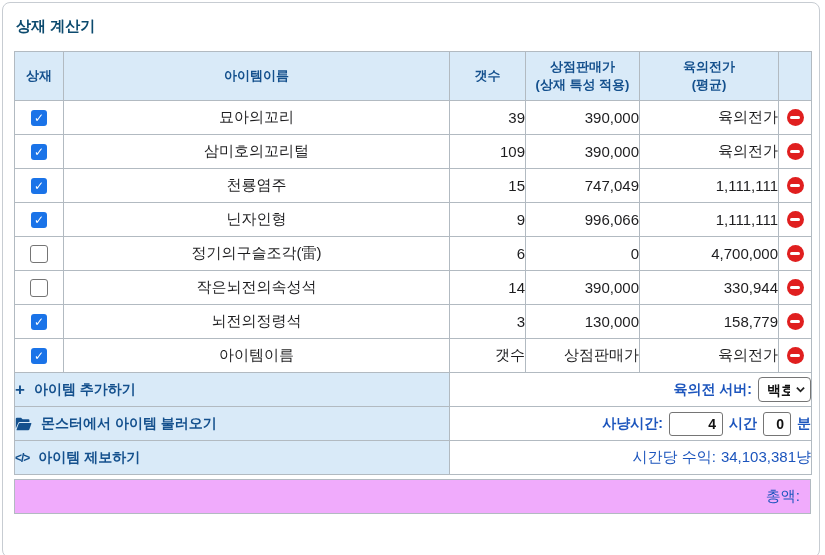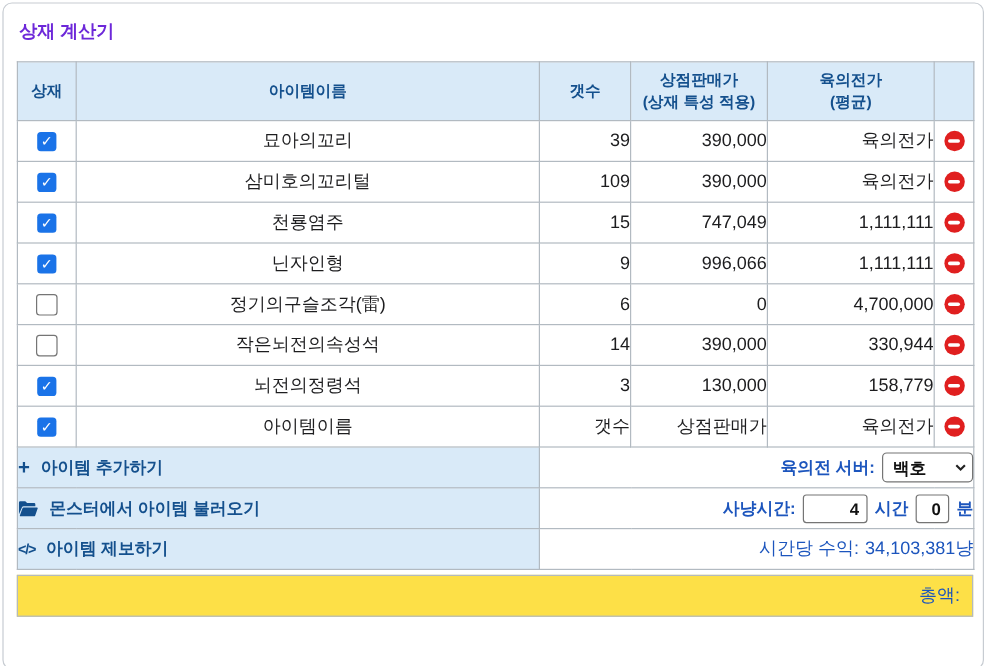--- a/index.html
+++ b/index.html
@@ -1,19 +1,19 @@
 <!DOCTYPE html>
 <html><head>
 <meta charset="utf-8">
 <style>
   html,body{margin:0;padding:0;background:#fff;width:825px;height:555px;overflow:hidden;
     font-family:"Liberation Sans","DejaVu Sans",sans-serif;}
   .frame{position:absolute;top:2px;left:2px;width:818px;height:556px;box-sizing:border-box;
     border:1px solid #c7ccd2;border-radius:8px;background:#fff;padding:10px 11px;}
-  .page-title{font-size:15px;font-weight:bold;color:#6d28d9;margin:4px 0 15px 2px;}
+  .page-title{font-size:15px;font-weight:bold;color:#0c4a6e;margin:4px 0 15px 2px;}
   table.calc{border-collapse:collapse;table-layout:fixed;width:797px;}
   table.calc th,table.calc td{border:1px solid #b2bac1;box-sizing:border-box;padding:0;}
   thead th{background:#d9eaf8;color:#14508d;font-size:13px;font-weight:bold;height:49px;line-height:1.35;}
   td.cell{height:34px;font-size:15px;color:#1d1d1f;background:#fff;}
   td.name-cell{text-align:center;}
   td.num-cell{text-align:right;padding-right:12px;}
   td.check-cell{text-align:center;}
   td.minus-cell{text-align:center;}
   .hl{background:#e4e8f8;}
   .gray{color:#969ca3;}
@@ -26,33 +26,33 @@
     padding-left:14px;height:34px;cursor:pointer;}
   .action-inner{display:flex;align-items:center;gap:9px;}
   .plus-glyph{font-size:17px;font-weight:bold;line-height:14px;}
   .code-glyph{font-size:12px;font-weight:bold;letter-spacing:-1px;}
   .folder-svg{width:17px;height:14px;fill:#14508d;}
   td.ctrl-cell{height:34px;text-align:right;padding-right:9px;background:#fff;}
   .ctrl-inner{display:flex;align-items:center;justify-content:flex-end;gap:6px;
     color:#1c55bd;font-size:14px;font-weight:bold;padding-left:12px;}
   .select-wrap{position:relative;display:inline-block;}
   select.server-select{appearance:none;-webkit-appearance:none;-moz-appearance:none;
-    border:1px solid #757575;border-radius:4px;background:#fff;height:25px;width:76px;
+    border:1px solid #757575;border-radius:4px;background:#fff;height:25px;width:53px;
     font-size:14px;font-weight:bold;color:#111;padding:0 20px 0 8px;
     font-family:"Liberation Sans","DejaVu Sans",sans-serif;}
   .select-chevron{position:absolute;right:6px;top:8px;width:9px;height:9px;pointer-events:none;}
   .select-chevron polyline{fill:none;stroke:#222;stroke-width:2;}
   input.time-input{border:1px solid #757575;border-radius:3px;height:24px;box-sizing:border-box;
     font-size:14px;font-weight:bold;color:#111;text-align:right;padding:0 6px;
     font-family:"Liberation Sans","DejaVu Sans",sans-serif;}
   input.hours{width:54px;}
   input.minutes{width:28px;}
   .money{color:#1c55bd;font-size:15px;font-weight:normal;}
   .total-row{width:797px;height:35px;box-sizing:border-box;border:1px solid #b2bac1;margin-top:4px;
-    display:flex;align-items:center;justify-content:flex-end;gap:5px;padding-right:10px;background:#fde047;}
+    display:flex;align-items:center;justify-content:flex-end;gap:5px;padding-right:10px;background:#f0abfc;}
 </style>
 </head>
 <body>
 
 <div class="frame">
   <div class="page-title">상재 계산기</div>
 
   <table class="calc">
     <colgroup>
       <col style="width:49px">

